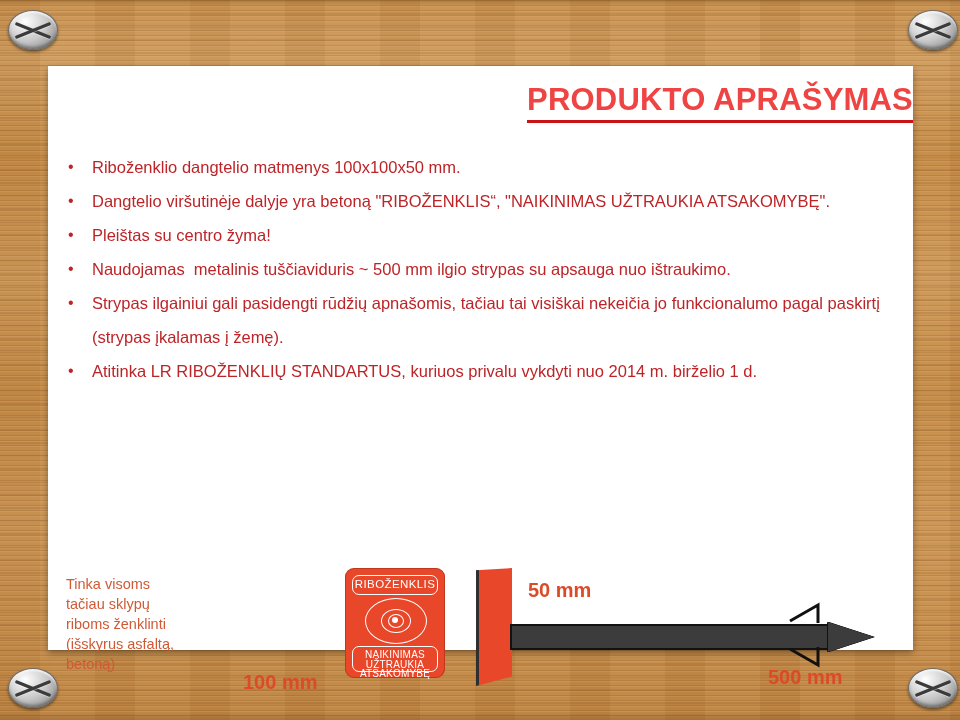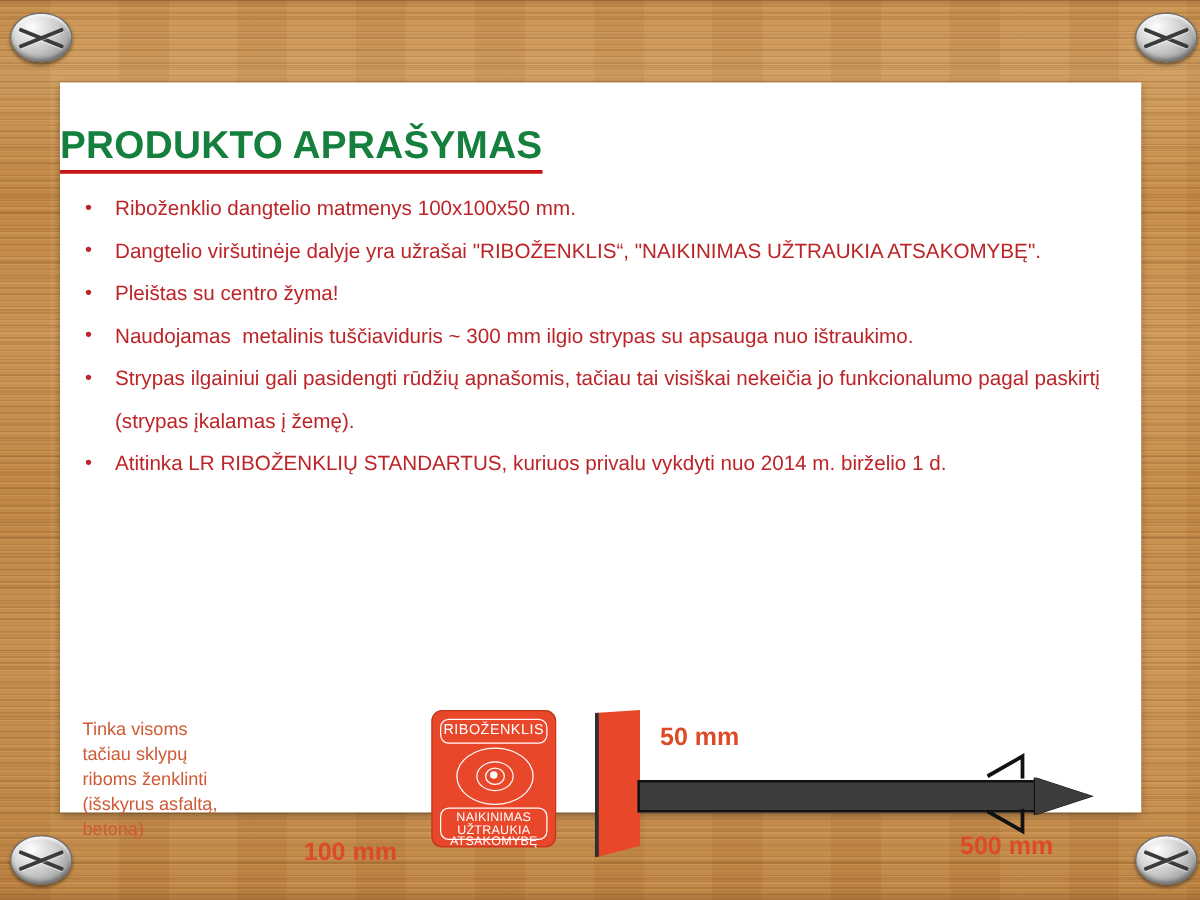--- a/index.html
+++ b/index.html
@@ -108,24 +108,24 @@
     width: 865px;
     height: 584px;
     background: #ffffff;
     box-shadow: 0 3px 7px rgba(0,0,0,0.35);
   }
 
   
   #title {
     position: absolute;
     left: 0;
-    top: 32px;
+    top: 16px;
     width: 865px;
-    text-align: left;
-    color: #15803d;
+    text-align: right;
+    color: #ef4444;
     font-size: 31px;
     font-weight: bold;
     letter-spacing: 0.2px;
     white-space: nowrap;
   }
   #title span.u {
     border-bottom: 3px solid #c81414;
     padding-bottom: 3px;
   }
 
@@ -327,29 +327,29 @@
       <span class="u">PRODUKTO APRAŠYMAS</span>
     </div>
 
     <div id="bullets">
       <div class="bullet-row">
         <span class="bullet-dot">•</span>
         <span class="bullet-text">Riboženklio dangtelio matmenys 100x100x50 mm.</span>
       </div>
       <div class="bullet-row">
         <span class="bullet-dot">•</span>
-        <span class="bullet-text">Dangtelio viršutinėje dalyje yra užrašai "RIBOŽENKLIS“, "NAIKINIMAS UŽTRAUKIA ATSAKOMYBĘ".</span>
+        <span class="bullet-text">Dangtelio viršutinėje dalyje yra betoną "RIBOŽENKLIS“, "NAIKINIMAS UŽTRAUKIA ATSAKOMYBĘ".</span>
       </div>
       <div class="bullet-row">
         <span class="bullet-dot">•</span>
         <span class="bullet-text">Pleištas su centro žyma!</span>
       </div>
       <div class="bullet-row">
         <span class="bullet-dot">•</span>
-        <span class="bullet-text">Naudojamas  metalinis tuščiaviduris ~ 300 mm ilgio strypas su apsauga nuo ištraukimo.</span>
+        <span class="bullet-text">Naudojamas  metalinis tuščiaviduris ~ 500 mm ilgio strypas su apsauga nuo ištraukimo.</span>
       </div>
       <div class="bullet-row">
         <span class="bullet-dot">•</span>
         <span class="bullet-text">Strypas ilgainiui gali pasidengti rūdžių apnašomis, tačiau tai visiškai nekeičia jo funkcionalumo pagal paskirtį (strypas įkalamas į žemę).</span>
       </div>
       <div class="bullet-row">
         <span class="bullet-dot">•</span>
         <span class="bullet-text">Atitinka LR RIBOŽENKLIŲ STANDARTUS, kuriuos privalu vykdyti nuo 2014 m. birželio 1 d.</span>
       </div>
     </div>

